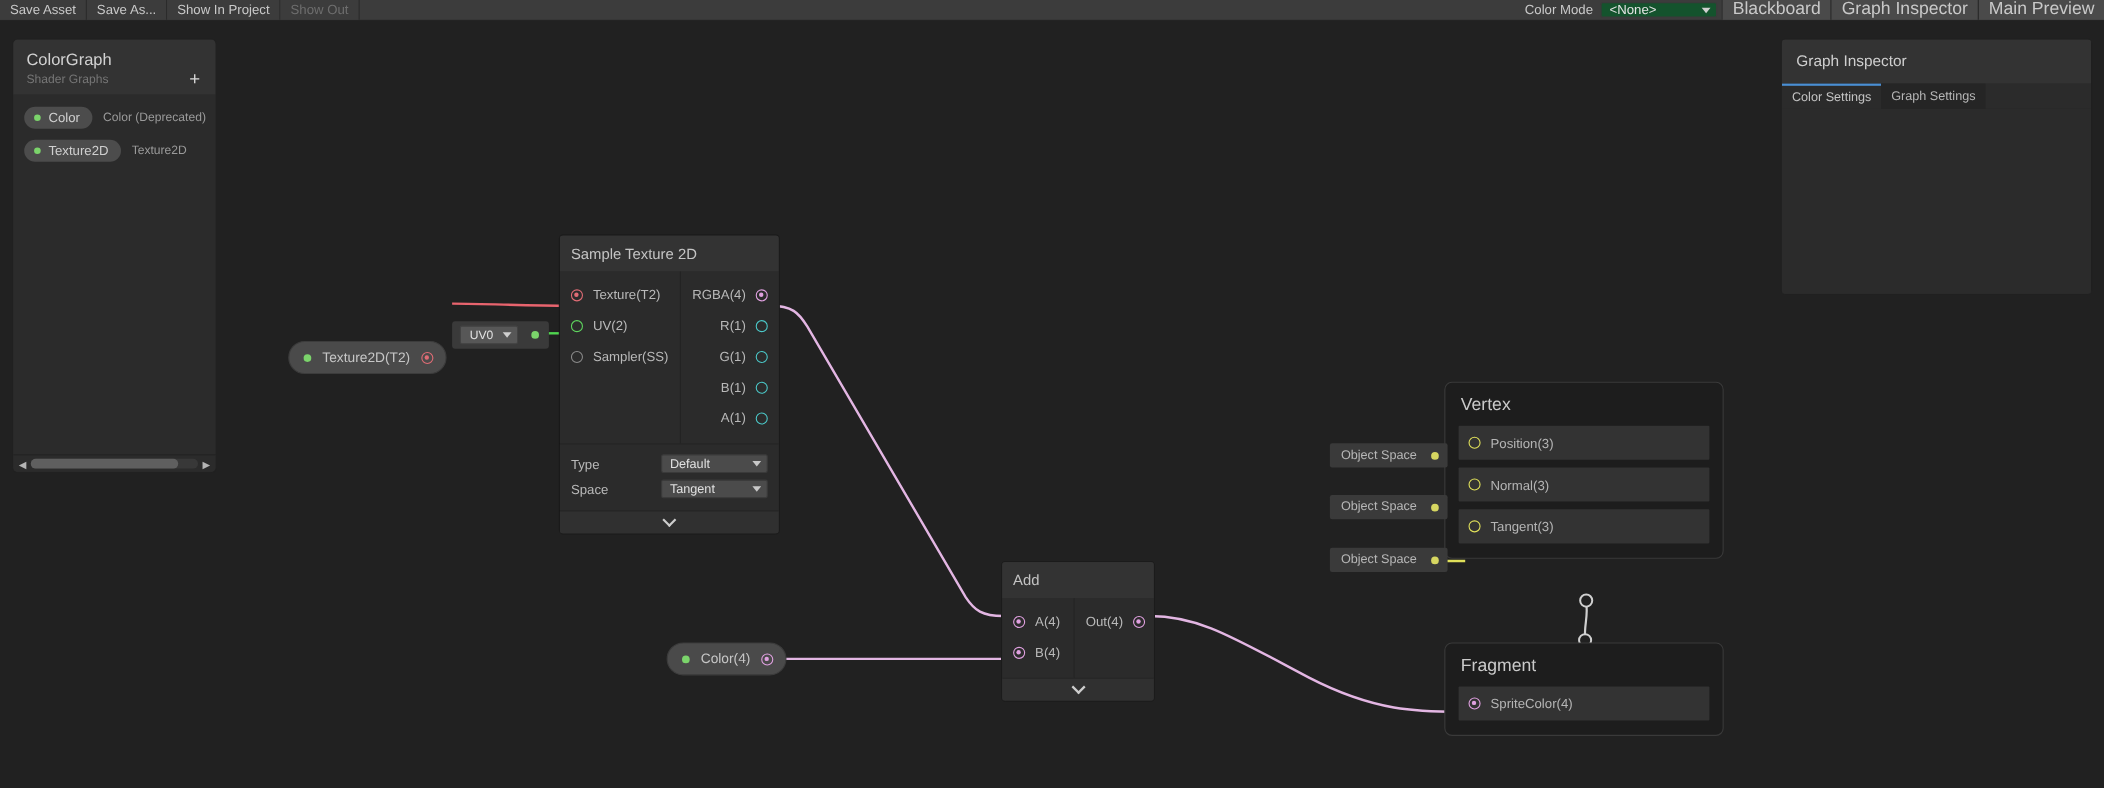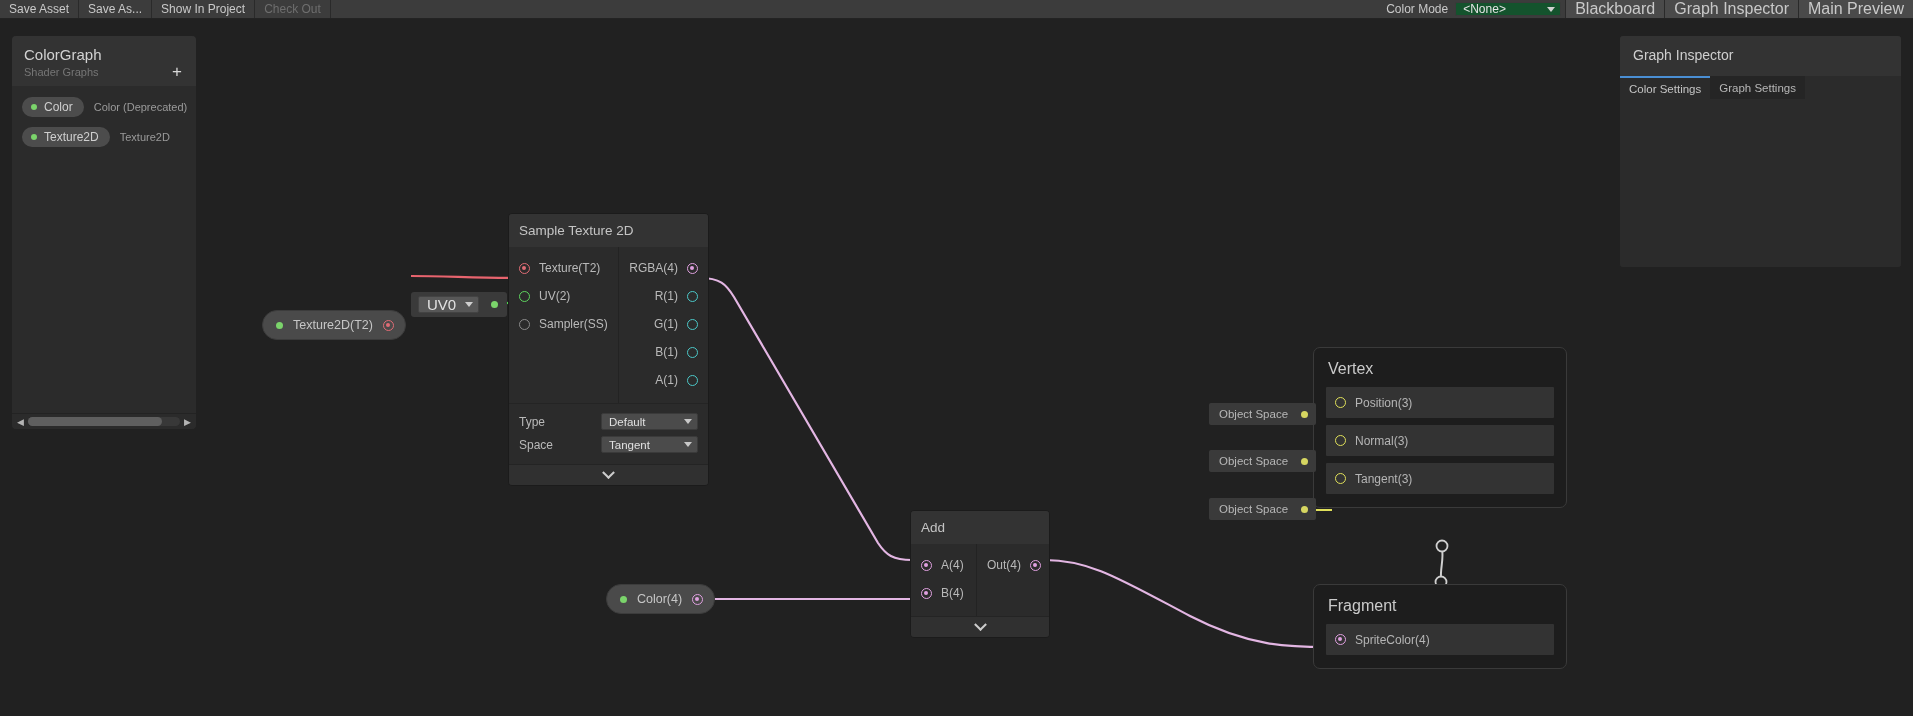--- a/index.html
+++ b/index.html
@@ -148,21 +148,21 @@
   .prop-label { font-size: 12.5px; color: #c6c6c6; white-space: nowrap; }
 
   
   .uv-widget {
     position: absolute; display: flex; align-items: center; gap: 12px;
     background: #3a3a3a; border-radius: 3px; padding: 4px 9px 4px 7px;
   }
   .uv-dd {
     display: flex; align-items: center; gap: 9px;
     background: #575757; border: 1px solid #434343; border-radius: 2px;
-    padding: 1px 5px 1px 8px; height: 17px; font-size: 15px; color: #e2e2e2;
+    padding: 1px 5px 1px 8px; height: 17px; font-size: 11px; color: #e2e2e2;
   }
   .uv-dd .caret {
     width: 0; height: 0; border-left: 4px solid transparent;
     border-right: 4px solid transparent; border-top: 5px solid #cfcfcf;
   }
   .uv-pin { width: 7px; height: 7px; border-radius: 50%; background: #7bd46b; }
 
   
   .stack {
     position: absolute; background: #1d1d1d; border: 1px solid #3a3a3a;
@@ -188,21 +188,21 @@
 </style>
 </head>
 <body>
 
 <div id="root">
 
   <div class="toolbar">
     <div class="tb-btn">Save Asset</div>
     <div class="tb-btn">Save As...</div>
     <div class="tb-btn">Show In Project</div>
-    <div class="tb-btn disabled">Check Out</div>
+    <div class="tb-btn disabled">Show Out</div>
     <div class="tb-spacer"></div>
     <div class="tb-right">
       <div class="tb-label">Color Mode</div>
       <div class="tb-dropdown">
         <span>&lt;None&gt;</span>
         <span class="caret"></span>
       </div>
       <div class="tb-toggle">Blackboard</div>
       <div class="tb-toggle">Graph Inspector</div>
       <div class="tb-toggle">Main Preview</div>

